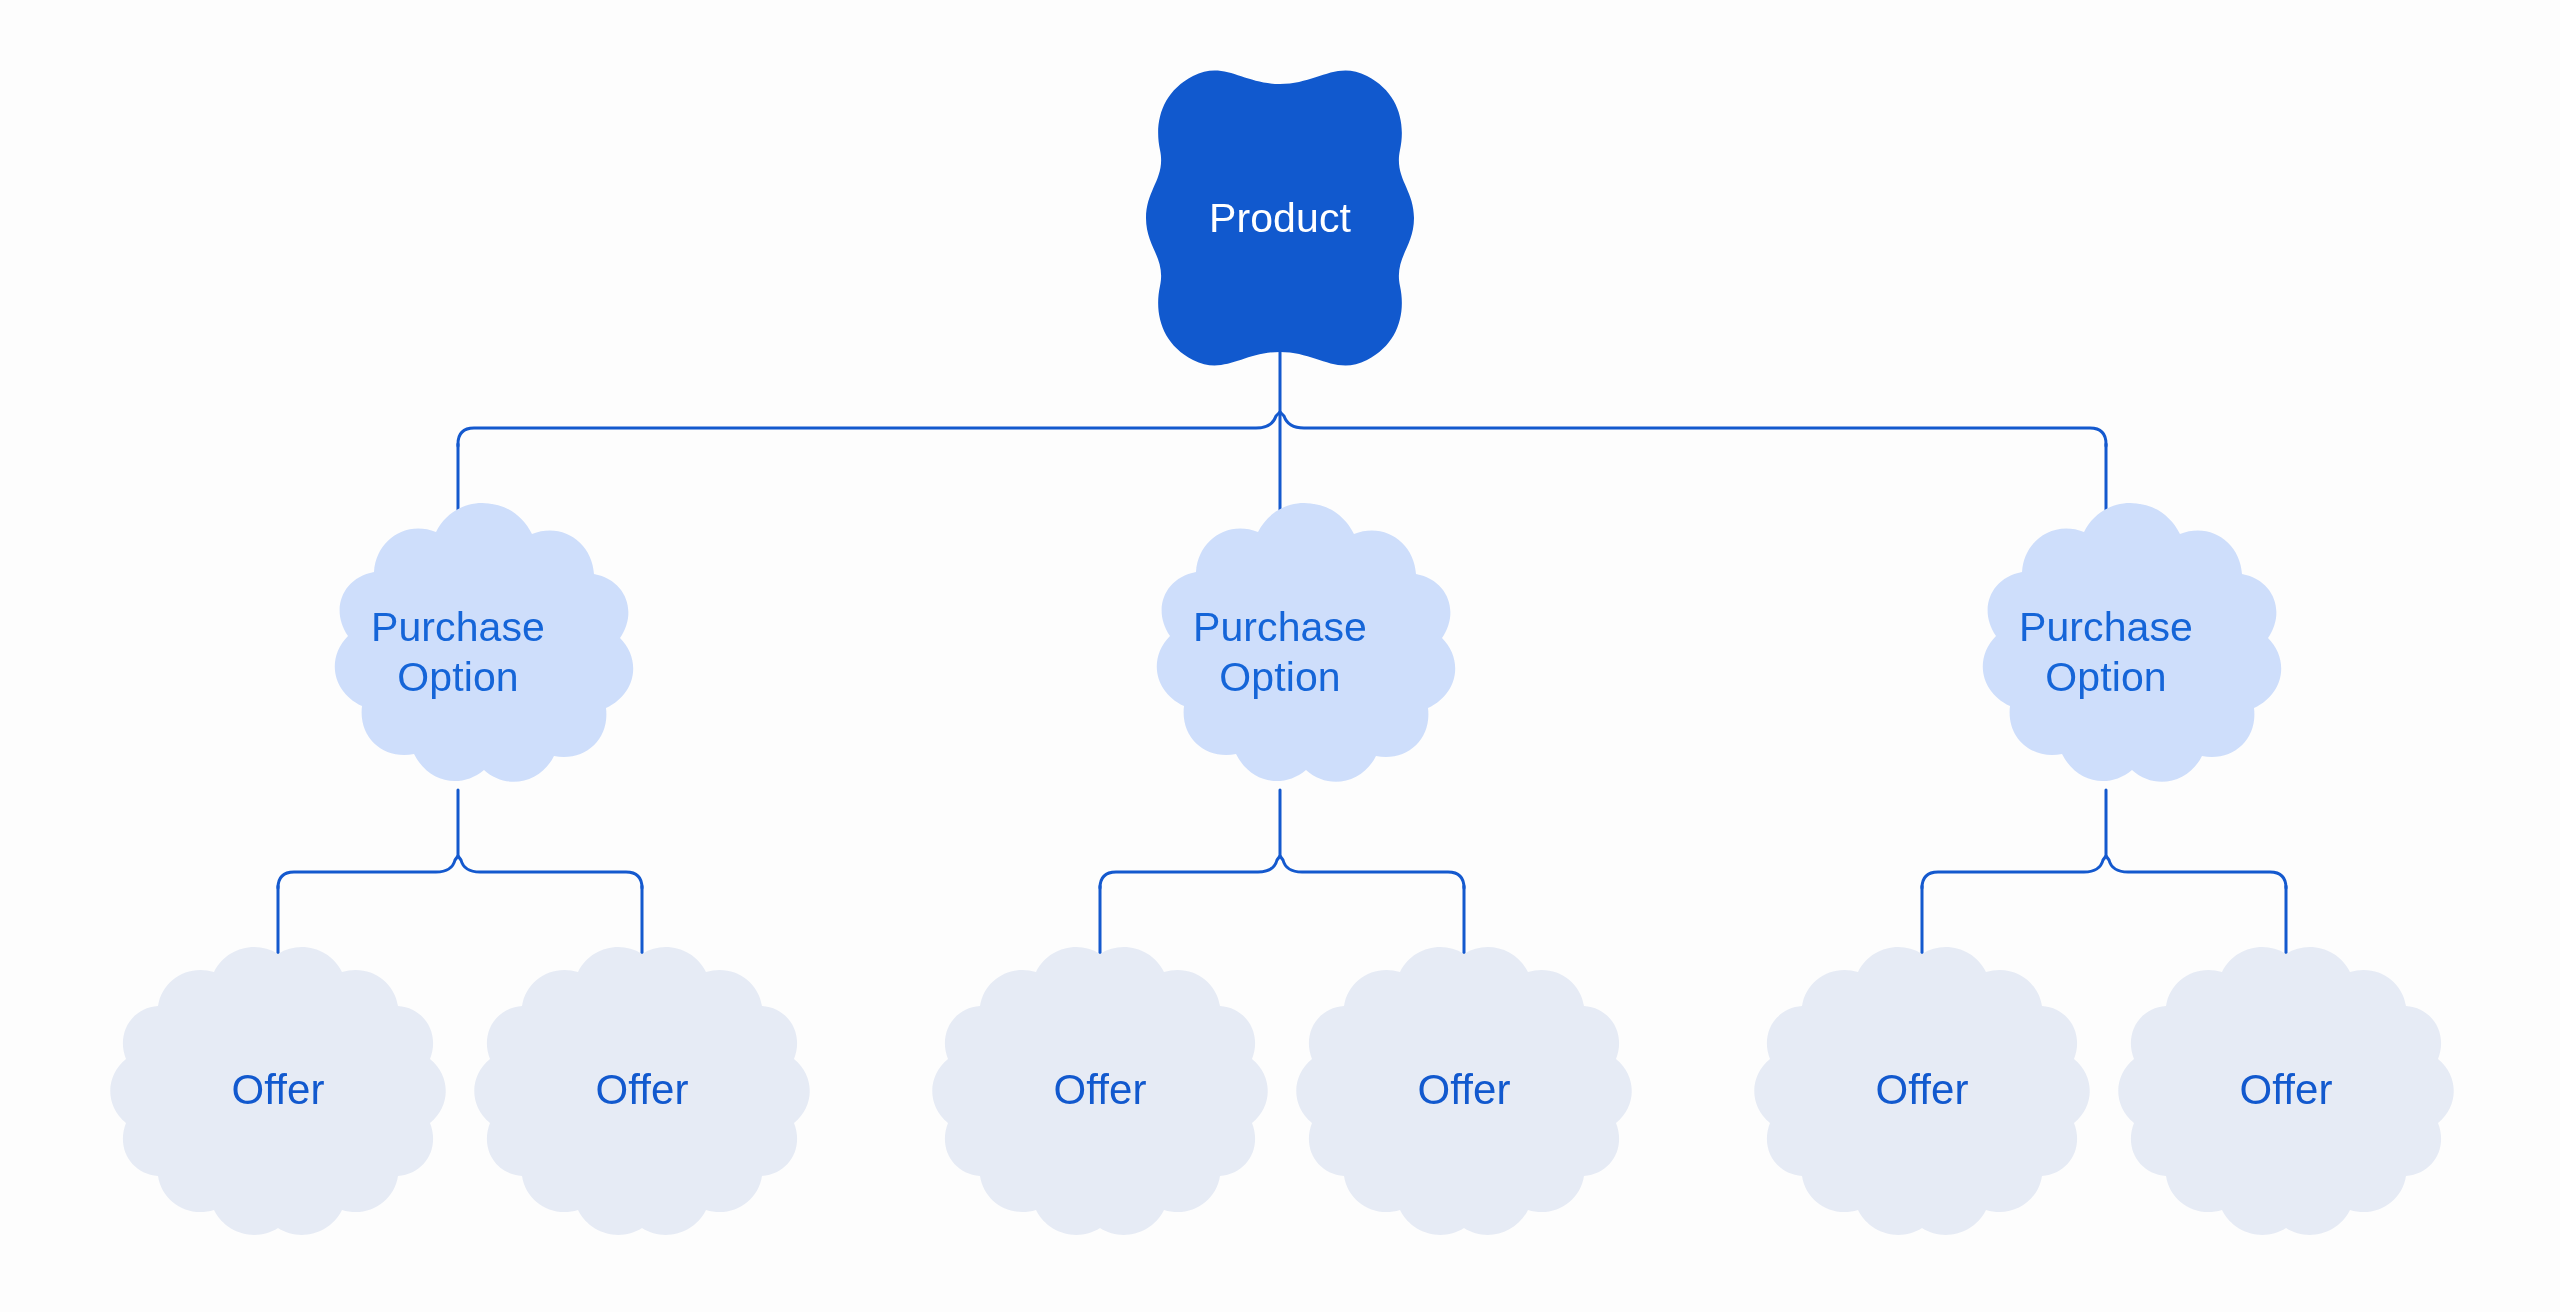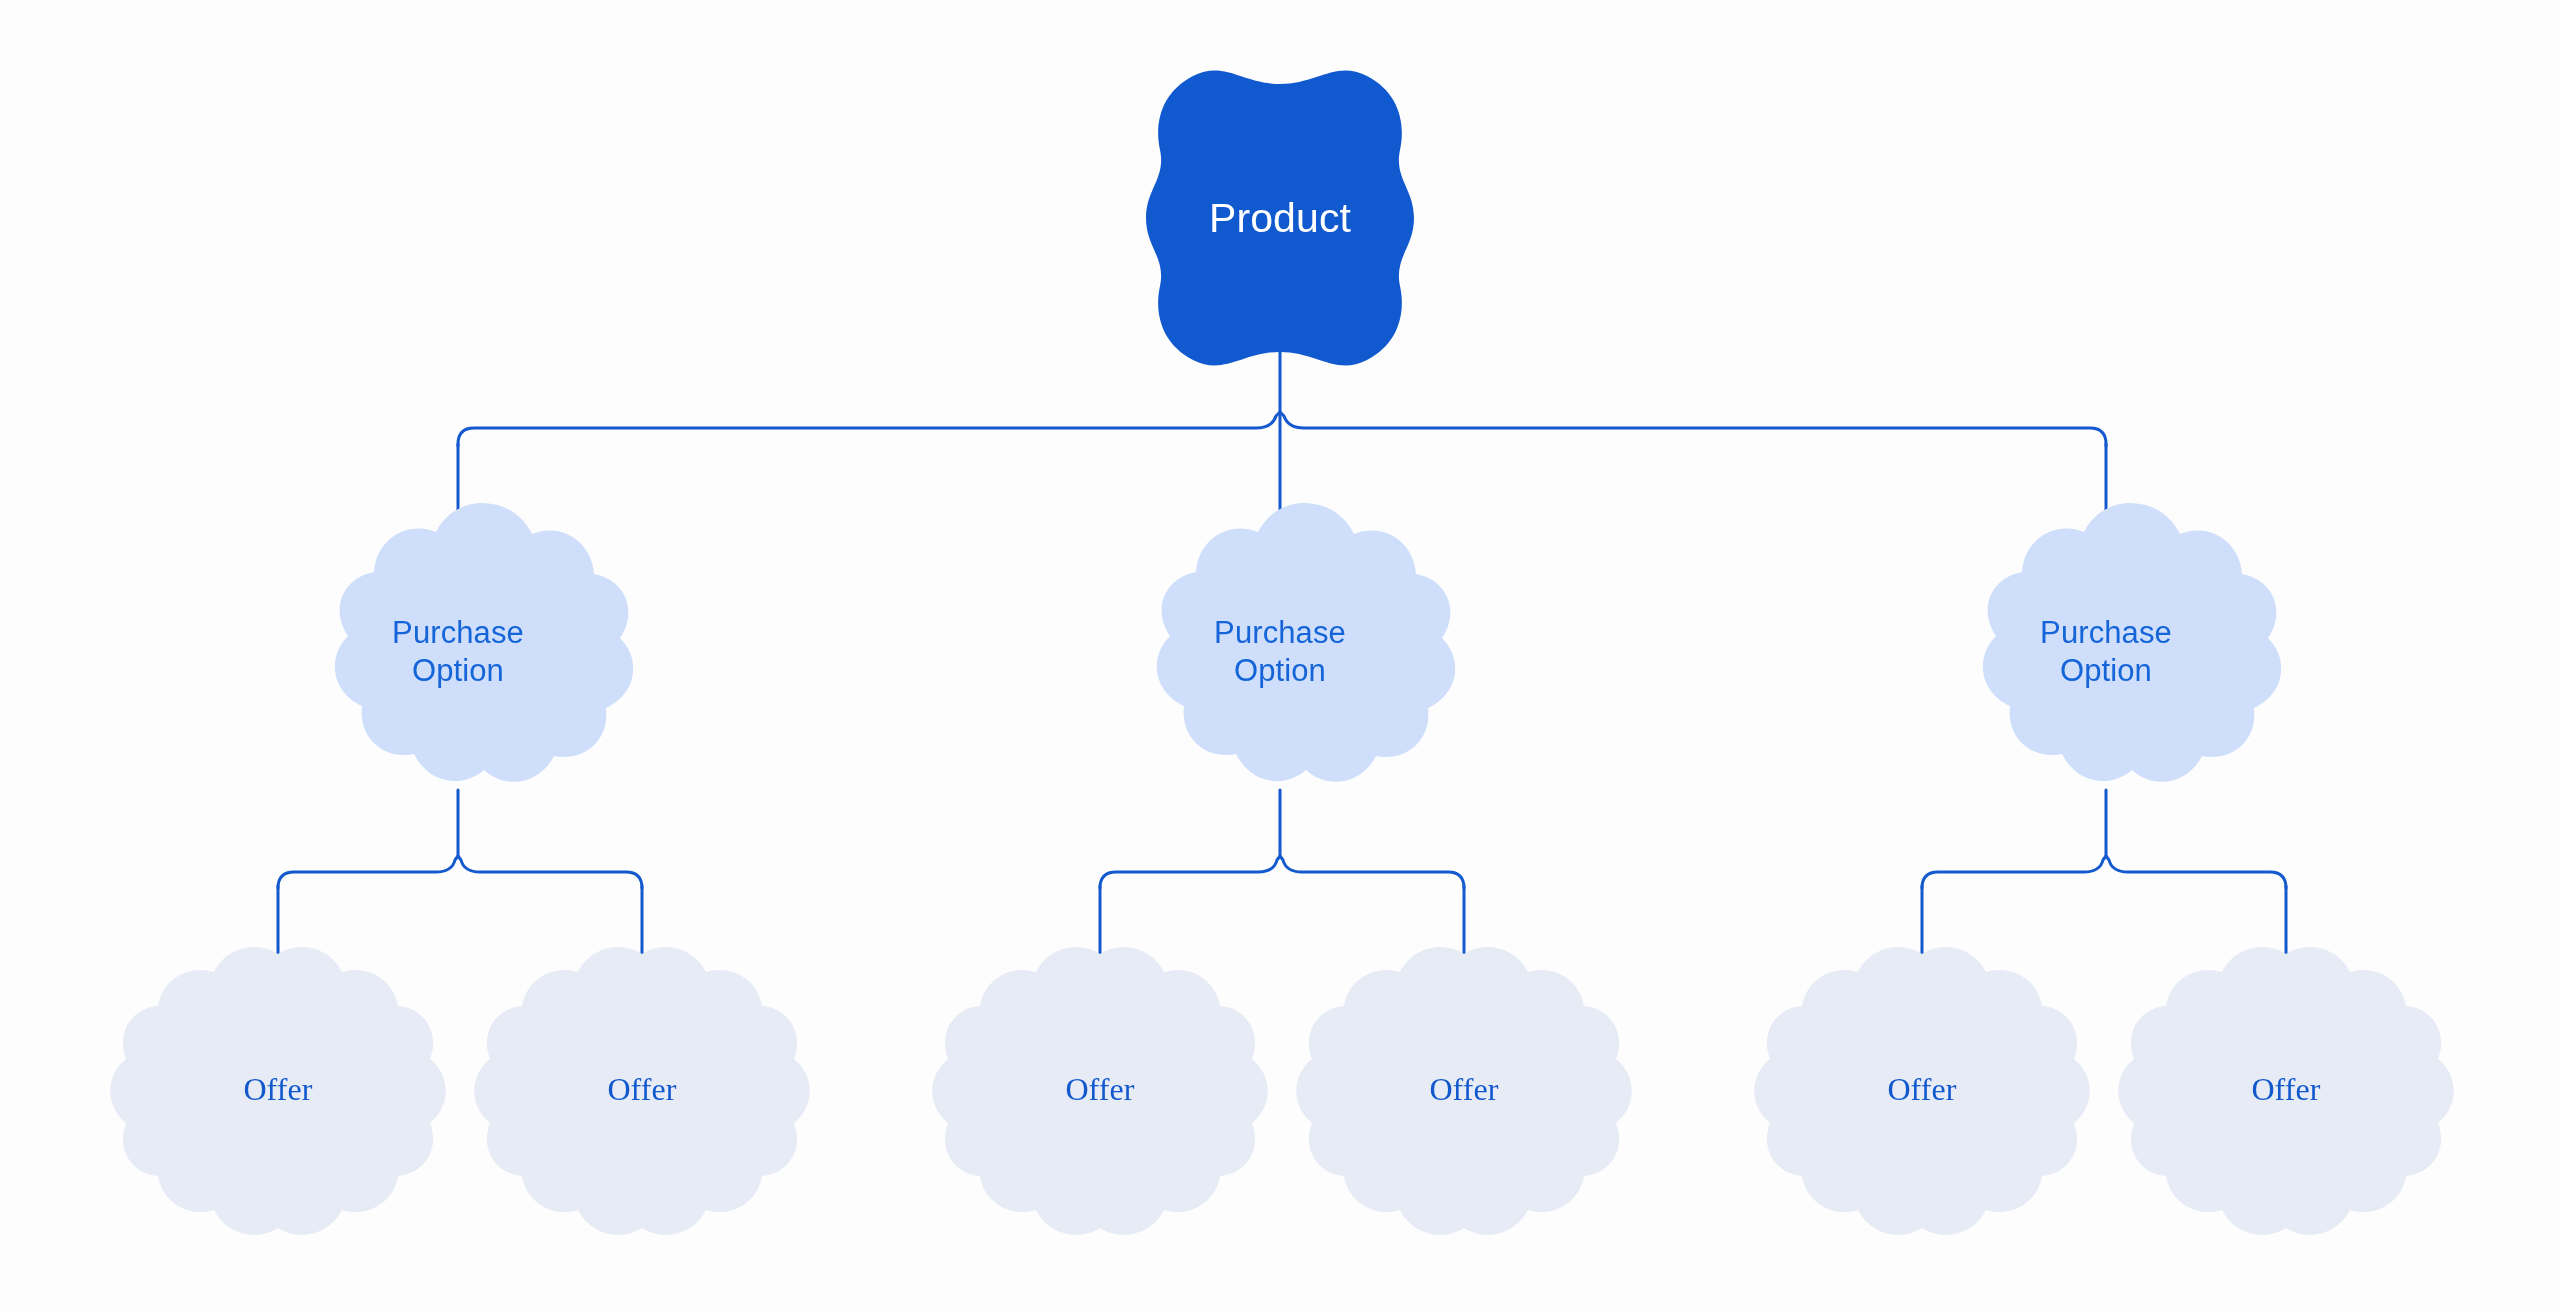--- a/index.html
+++ b/index.html
@@ -37,34 +37,33 @@
     user-select: none;
   }
   .label-root {
     font-size: 41px;
     line-height: 1.18;
     font-weight: 400;
     letter-spacing: 0.1px;
     color: #ffffff;
   }
   .label-mid {
-    font-size: 31px;
+    font-size: 41px;
     line-height: 1.22;
     font-weight: 400;
     letter-spacing: 0.1px;
     color: #1565D8;
     text-align: center;
   }
   .label-leaf {
-    font-size: 32px;
+    font-size: 42px;
     line-height: 1.22;
     font-weight: 400;
     letter-spacing: 0.1px;
     color: #1259CE;
-    font-family: Liberation Serif, serif;
   }
 </style>
 </head>
 <body>
 
 <div id="diagram-root" style="background: rgb(253, 253, 253);">
 
   <svg id="diagram-svg" viewBox="0 0 2560 1312" xmlns="http://www.w3.org/2000/svg">
 
     <g id="connectors" fill="none" stroke="#1459CE" stroke-width="3" stroke-linecap="round" stroke-linejoin="round">

